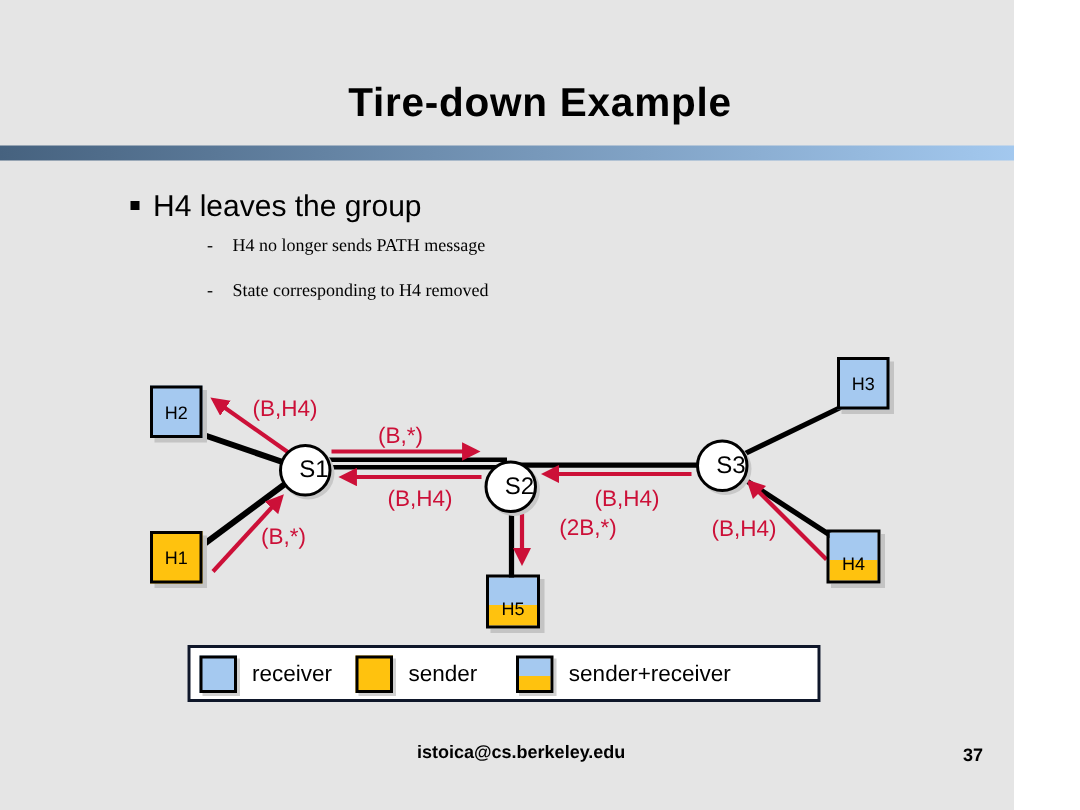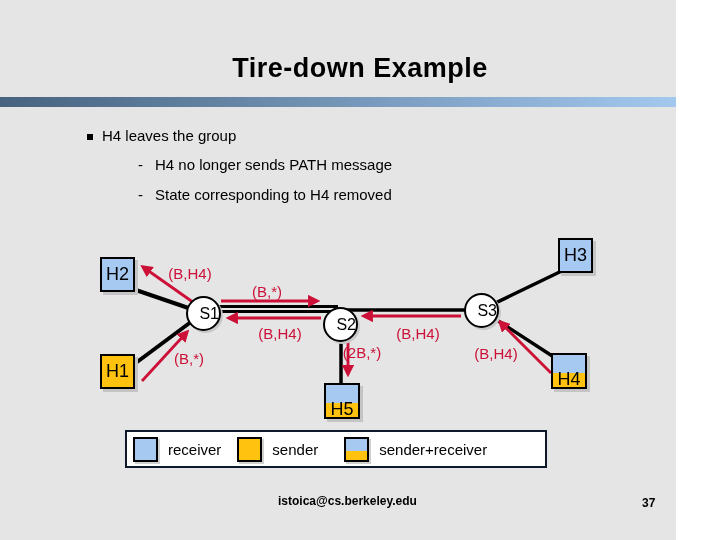--- a/index.html
+++ b/index.html
@@ -10,28 +10,28 @@
   .abs { position:absolute; }
 
   
   #title { top:53px; left:0; width:720px; text-align:center;
            font-size:27px; font-weight:bold; letter-spacing:0.5px; }
   #title-bar { top:97px; left:0; width:720px; height:10px;
                background:linear-gradient(to right, var(--bar-left), var(--bar-right)); }
 
   
   #bullet-square { top:134px; left:87px; width:6px; height:6px; background:#000; }
-  #bullet-main { top:127px; left:102px; font-size:15px; }
-  .sub-bullet { left:138px; font-size:15px; }
+  #bullet-main { top:127px; left:102px; font-size:20px; }
+  .sub-bullet { left:138px; font-size:12px;font-family:Liberation Serif, serif; }
   .sub-bullet .dash { display:inline-block; width:17px; }
 
   
   .host { width:35px; height:35px; box-sizing:border-box; border:2px solid #000;
           display:flex; align-items:center; justify-content:center;
-          font-size:18px; box-shadow:3px 3px 0 #c4c4c4;text-align:center; }
+          font-size:12px; box-shadow:3px 3px 0 #c4c4c4;text-align:center; }
   .host.receiver { background:var(--receiver-blue); }
   .host.sender   { background:var(--sender-yellow); }
   .host.both { background:linear-gradient(to bottom, var(--receiver-blue) 0 57%, var(--sender-yellow) 57% 100%);
                align-items:flex-start; padding-top:14px; }
   .router { width:35px; height:35px; box-sizing:border-box; border:2.5px solid #000;
             border-radius:50%; background:#fff; display:flex; align-items:center;
             justify-content:flex-end; font-size:16px; box-shadow:2px 2px 0 #c8c8c8; }
   .edge-label { font-size:15px; font-weight:normal; color:var(--message-red);
                 transform:translate(-50%,-50%); white-space:nowrap; }
 
@@ -123,21 +123,21 @@
   </div>
   <div class="abs router" style="top:293px; left:464px">
     <span>S3</span>
   </div>
 
   <div class="abs edge-label" style="top:273px; left:190px">(B,H4)</div>
   <div class="abs edge-label" style="top:291px; left:267px">(B,*)</div>
   <div class="abs edge-label" style="top:333px; left:280px">(B,H4)</div>
   <div class="abs edge-label" style="top:358px; left:189px">(B,*)</div>
   <div class="abs edge-label" style="top:333px; left:418px">(B,H4)</div>
-  <div class="abs edge-label" style="top:352px; left:362px">(2B,*)</div>
+  <div class="abs edge-label" style="top:352px; left:392px">(2B,*)</div>
   <div class="abs edge-label" style="top:353px; left:496px">(B,H4)</div>
 
   <div id="legend" class="abs">
     <div class="swatch receiver"></div>
     <span>receiver</span>
     <div class="swatch sender"></div>
     <span>sender</span>
     <div class="swatch both"></div>
     <span>sender+receiver</span>
   </div>

